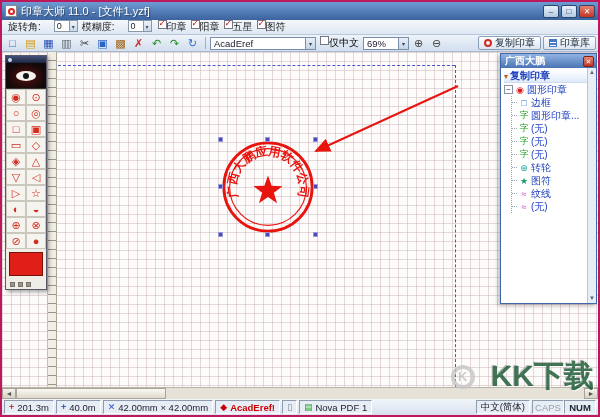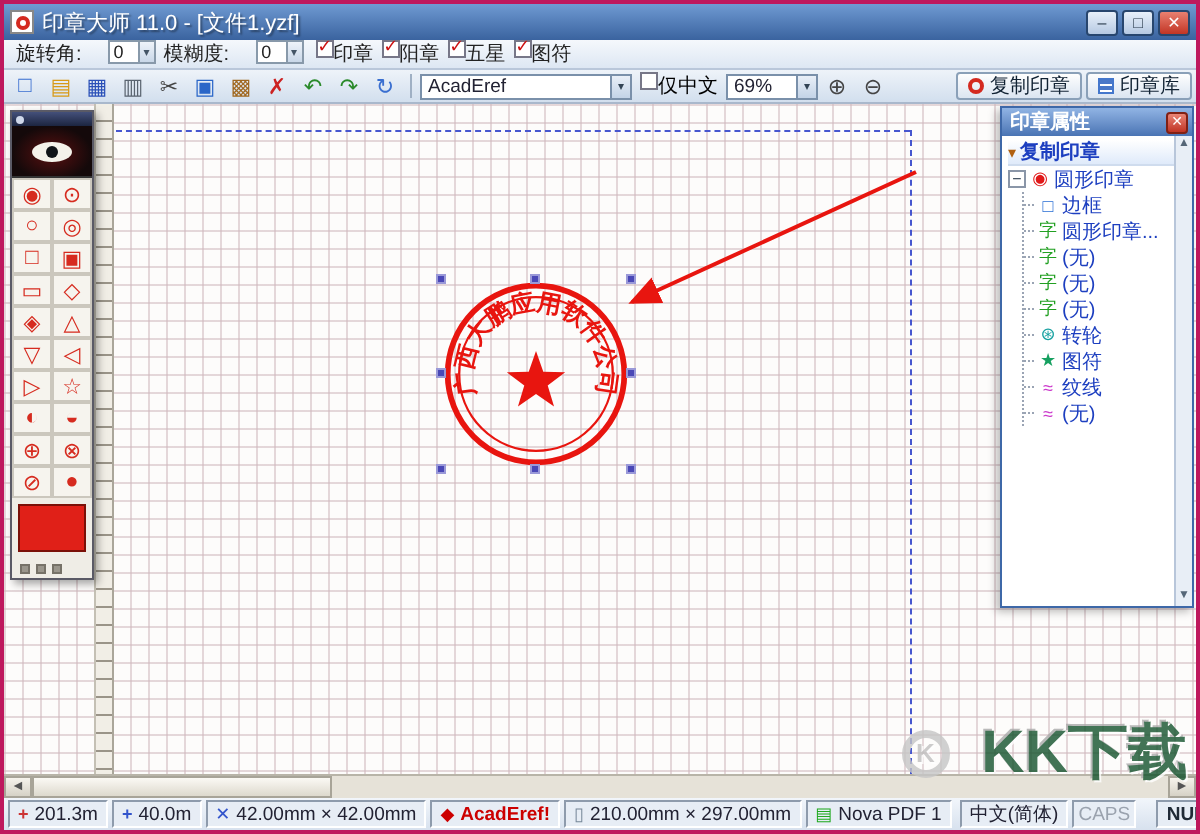--- a/index.html
+++ b/index.html
@@ -386,21 +386,21 @@
       <div class="pal-swatch"></div>
       <div class="pal-foot">
         <i></i>
         <i></i>
         <i></i>
       </div>
     </div>
 
     <div class="props">
       <div class="props-head">
-        <span>印章属性</span>
+        <span>广西大鹏</span>
         <span class="props-close">✕</span>
       </div>
       <div class="props-body">
         <div class="tree">
           <div class="tree-root">
             <span class="rarrow">▾</span>
             <span>复制印章</span>
           </div>
           <div class="tree-group">
             <span class="ebox">−</span>
@@ -489,31 +489,30 @@
     <span class="seg">
       <span class="sicon blue">✕</span>
       <span>42.00mm × 42.00mm</span>
     </span>
     <span class="seg mod">
       <span class="sicon red">◆</span>
       <span>AcadEref!</span>
     </span>
     <span class="seg">
       <span class="sicon gray">▯</span>
-      <span>210.00mm × 297.00mm</span>
     </span>
     <span class="seg">
       <span class="sicon green">▤</span>
       <span>Nova PDF 1</span>
     </span>
     <span class="spacer"></span>
     <span class="seg">
       <span>中文(简体)</span>
     </span>
-    <span style="display:flex;gap:10px;justify-content:flex-end;">
+    <span style="display:flex;gap:0;justify-content:flex-end;">
 
         <span class="seg toggle">
           <span>CAPS</span>
         </span>
 
         <span class="seg toggle on">
           <span>NUM</span>
         </span>
 
       </span>

